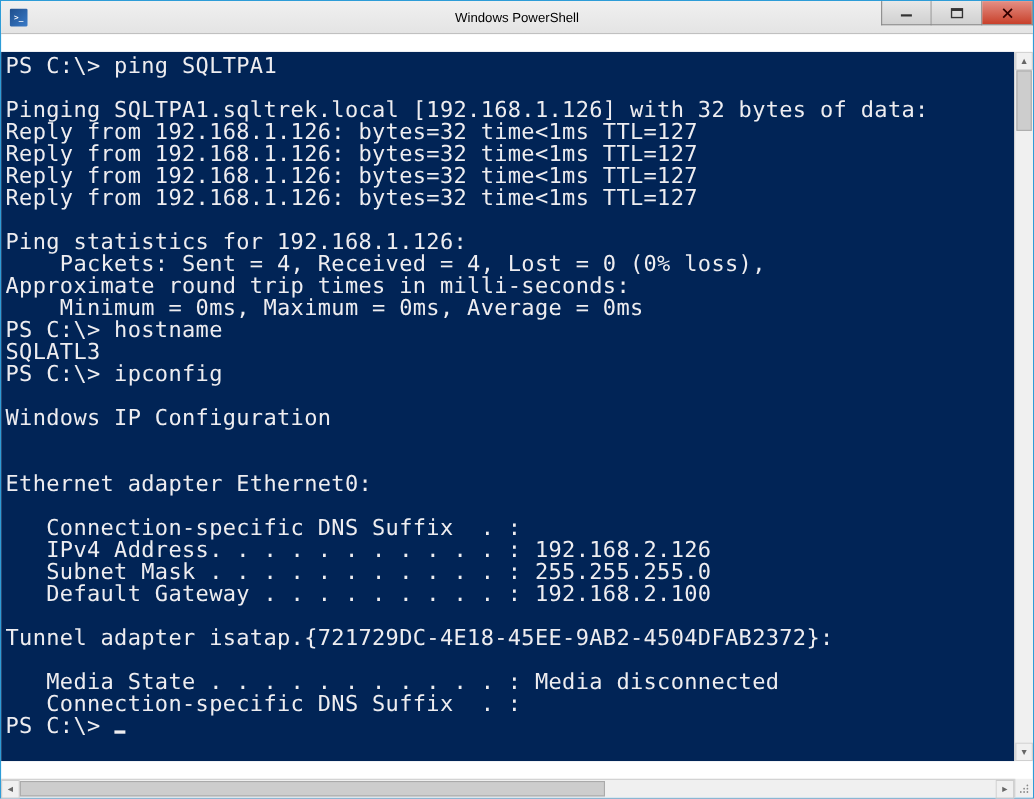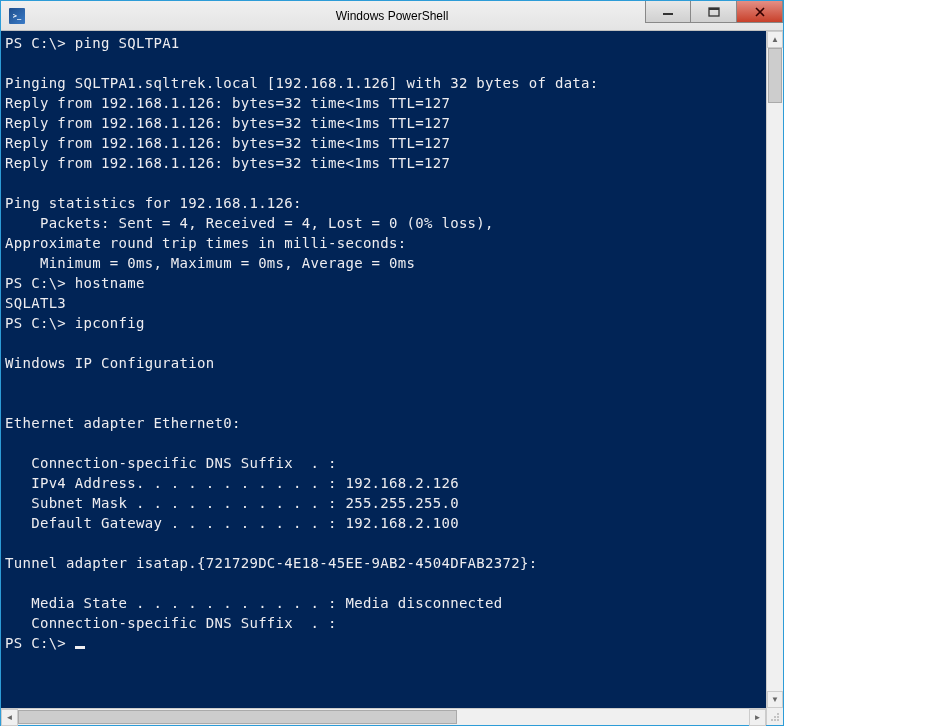--- a/index.html
+++ b/index.html
@@ -10,26 +10,27 @@
 
     body {
       width: 940px;
       height: 726px;
       font-family: 'Segoe UI', Tahoma, sans-serif;
       overflow: hidden;
       background: #fff;
     }
 
     .window {
-      width: 784px;
+      width: 940px;
       height: 726px;
       border: 1px solid #2d9cd7;
       display: flex;
       flex-direction: column;
       background: #fff;
+      gap: 16px;
     }
 
     .titlebar {
       height: 30px;
       background: linear-gradient(to bottom, #f0f0f0, #e4e4e4);
       border-bottom: 1px solid #c0c0c0;
       display: flex;
       align-items: center;
       position: relative;
     }
@@ -108,21 +109,21 @@
       display: flex;
       position: relative;
       overflow: hidden;
     }
 
     .console {
       flex: 1;
       background: #012456;
       color: #eeedf0;
       font-family: 'Lucida Console', 'Consolas', monospace;
-      font-size: 14px;
+      font-size: 20px;
       line-height: 20px;
       padding: 2px 4px;
       white-space: pre;
       overflow: hidden;
       letter-spacing: 0.3px;
     }
 
     .vscroll {
       width: 17px;
       background: #f0f0f0;

